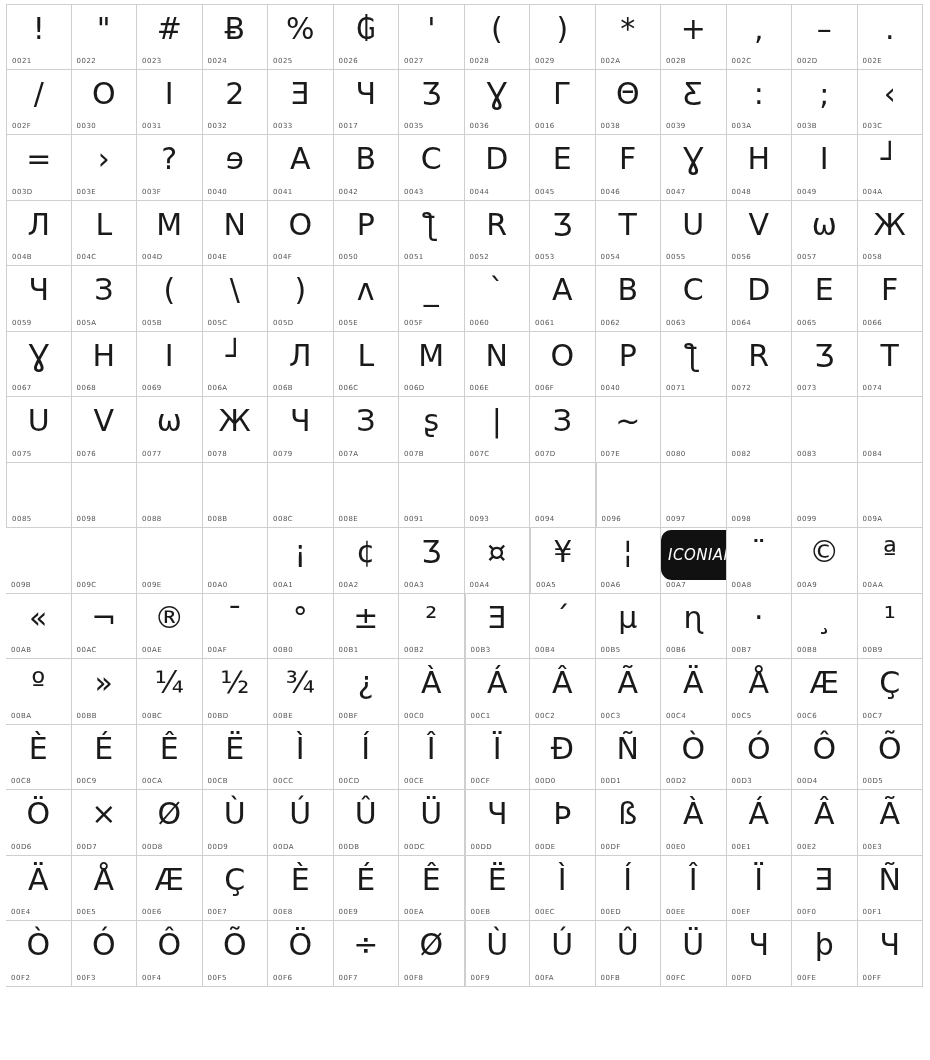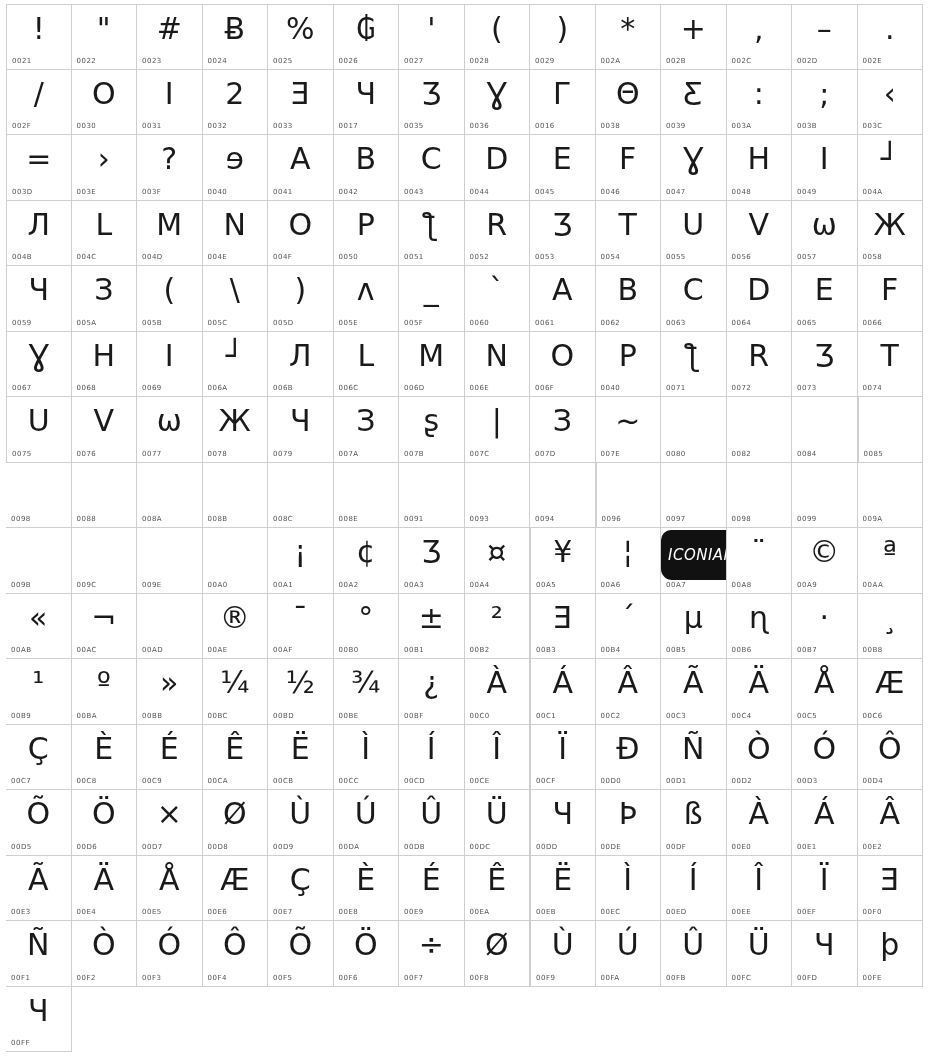--- a/index.html
+++ b/index.html
@@ -458,37 +458,37 @@
     <div class="cell blank">
       <div class="glyph"></div>
       <div class="code">0080</div>
     </div>
     <div class="cell blank">
       <div class="glyph"></div>
       <div class="code">0082</div>
     </div>
     <div class="cell blank">
       <div class="glyph"></div>
+      <div class="code">0083</div>
+    </div>
+    <div class="cell blank">
+      <div class="glyph"></div>
       <div class="code">0084</div>
     </div>
     <div class="cell leftedge blank">
       <div class="glyph"></div>
       <div class="code">0085</div>
     </div>
     <div class="cell blank">
       <div class="glyph"></div>
       <div class="code">0098</div>
     </div>
     <div class="cell blank">
       <div class="glyph"></div>
       <div class="code">0088</div>
-    </div>
-    <div class="cell blank">
-      <div class="glyph"></div>
-      <div class="code">008A</div>
     </div>
     <div class="cell blank">
       <div class="glyph"></div>
       <div class="code">008B</div>
     </div>
     <div class="cell blank">
       <div class="glyph"></div>
       <div class="code">008C</div>
     </div>
     <div class="cell blank">
@@ -583,24 +583,20 @@
       <div class="glyph">ª</div>
       <div class="code">00AA</div>
     </div>
     <div class="cell">
       <div class="glyph">«</div>
       <div class="code">00AB</div>
     </div>
     <div class="cell">
       <div class="glyph">¬</div>
       <div class="code">00AC</div>
-    </div>
-    <div class="cell">
-      <div class="glyph">­</div>
-      <div class="code">00AD</div>
     </div>
     <div class="cell">
       <div class="glyph">®</div>
       <div class="code">00AE</div>
     </div>
     <div class="cell">
       <div class="glyph">¯</div>
       <div class="code">00AF</div>
     </div>
     <div class="cell">

